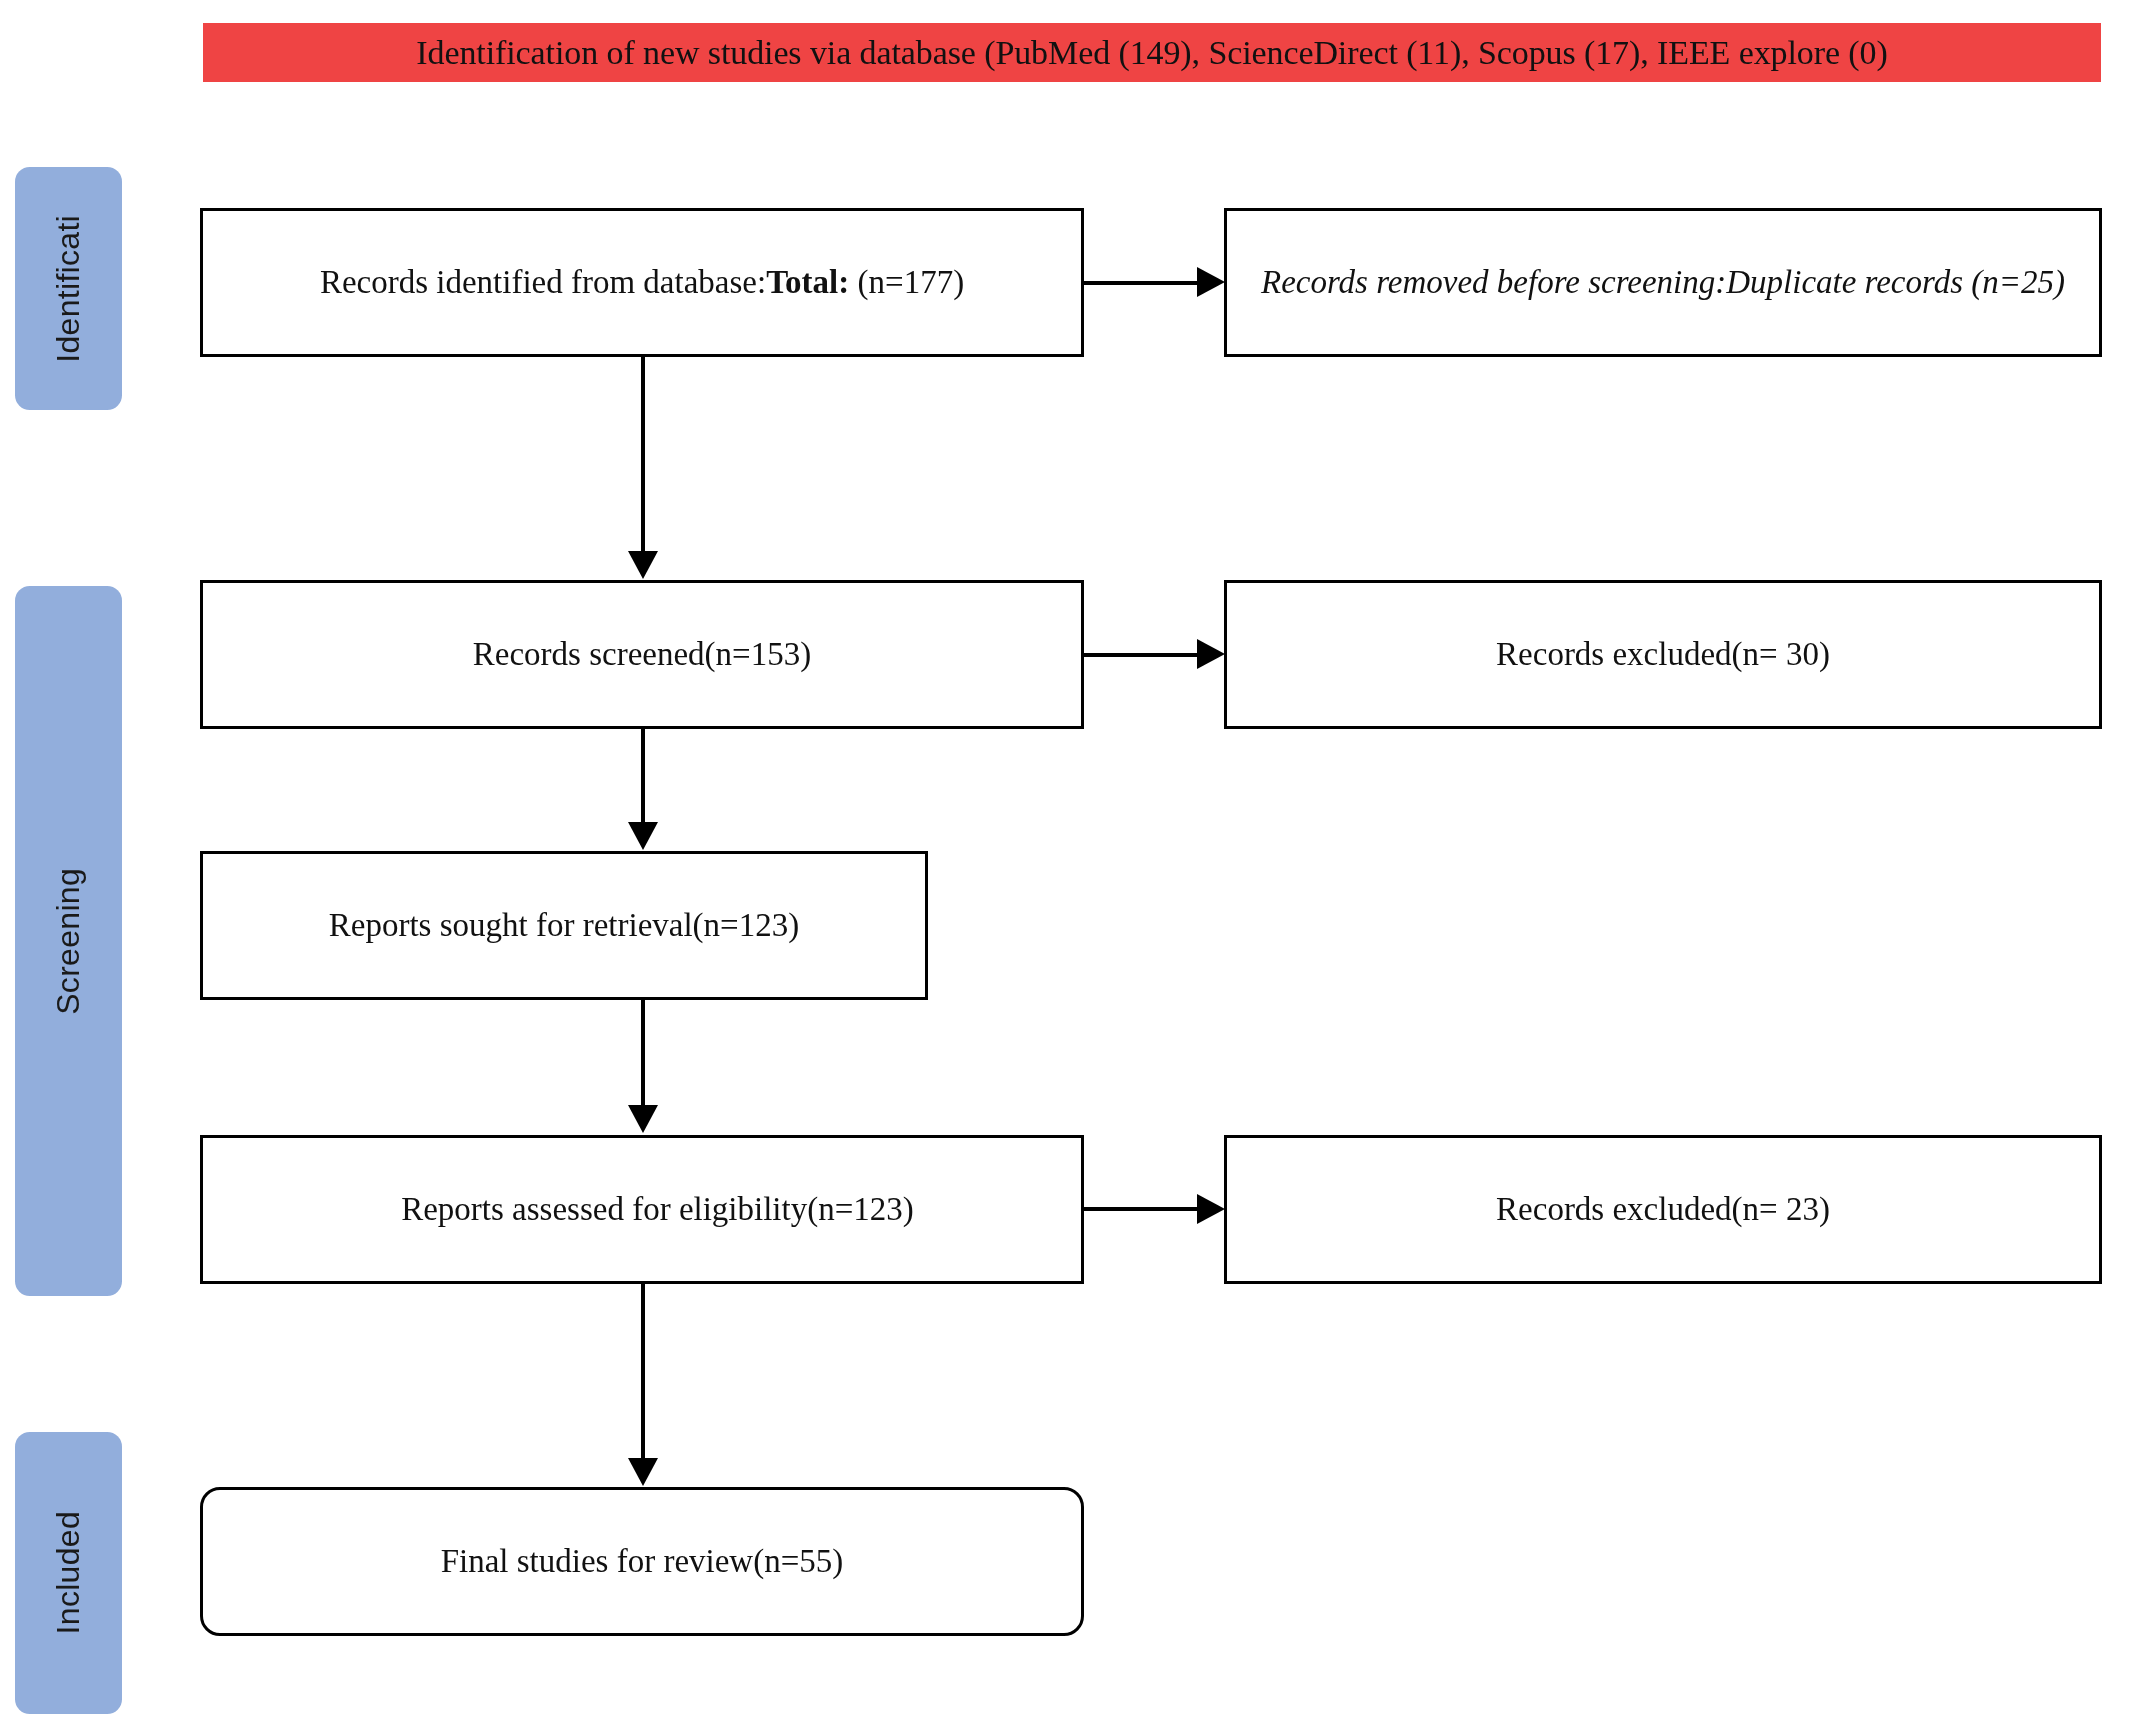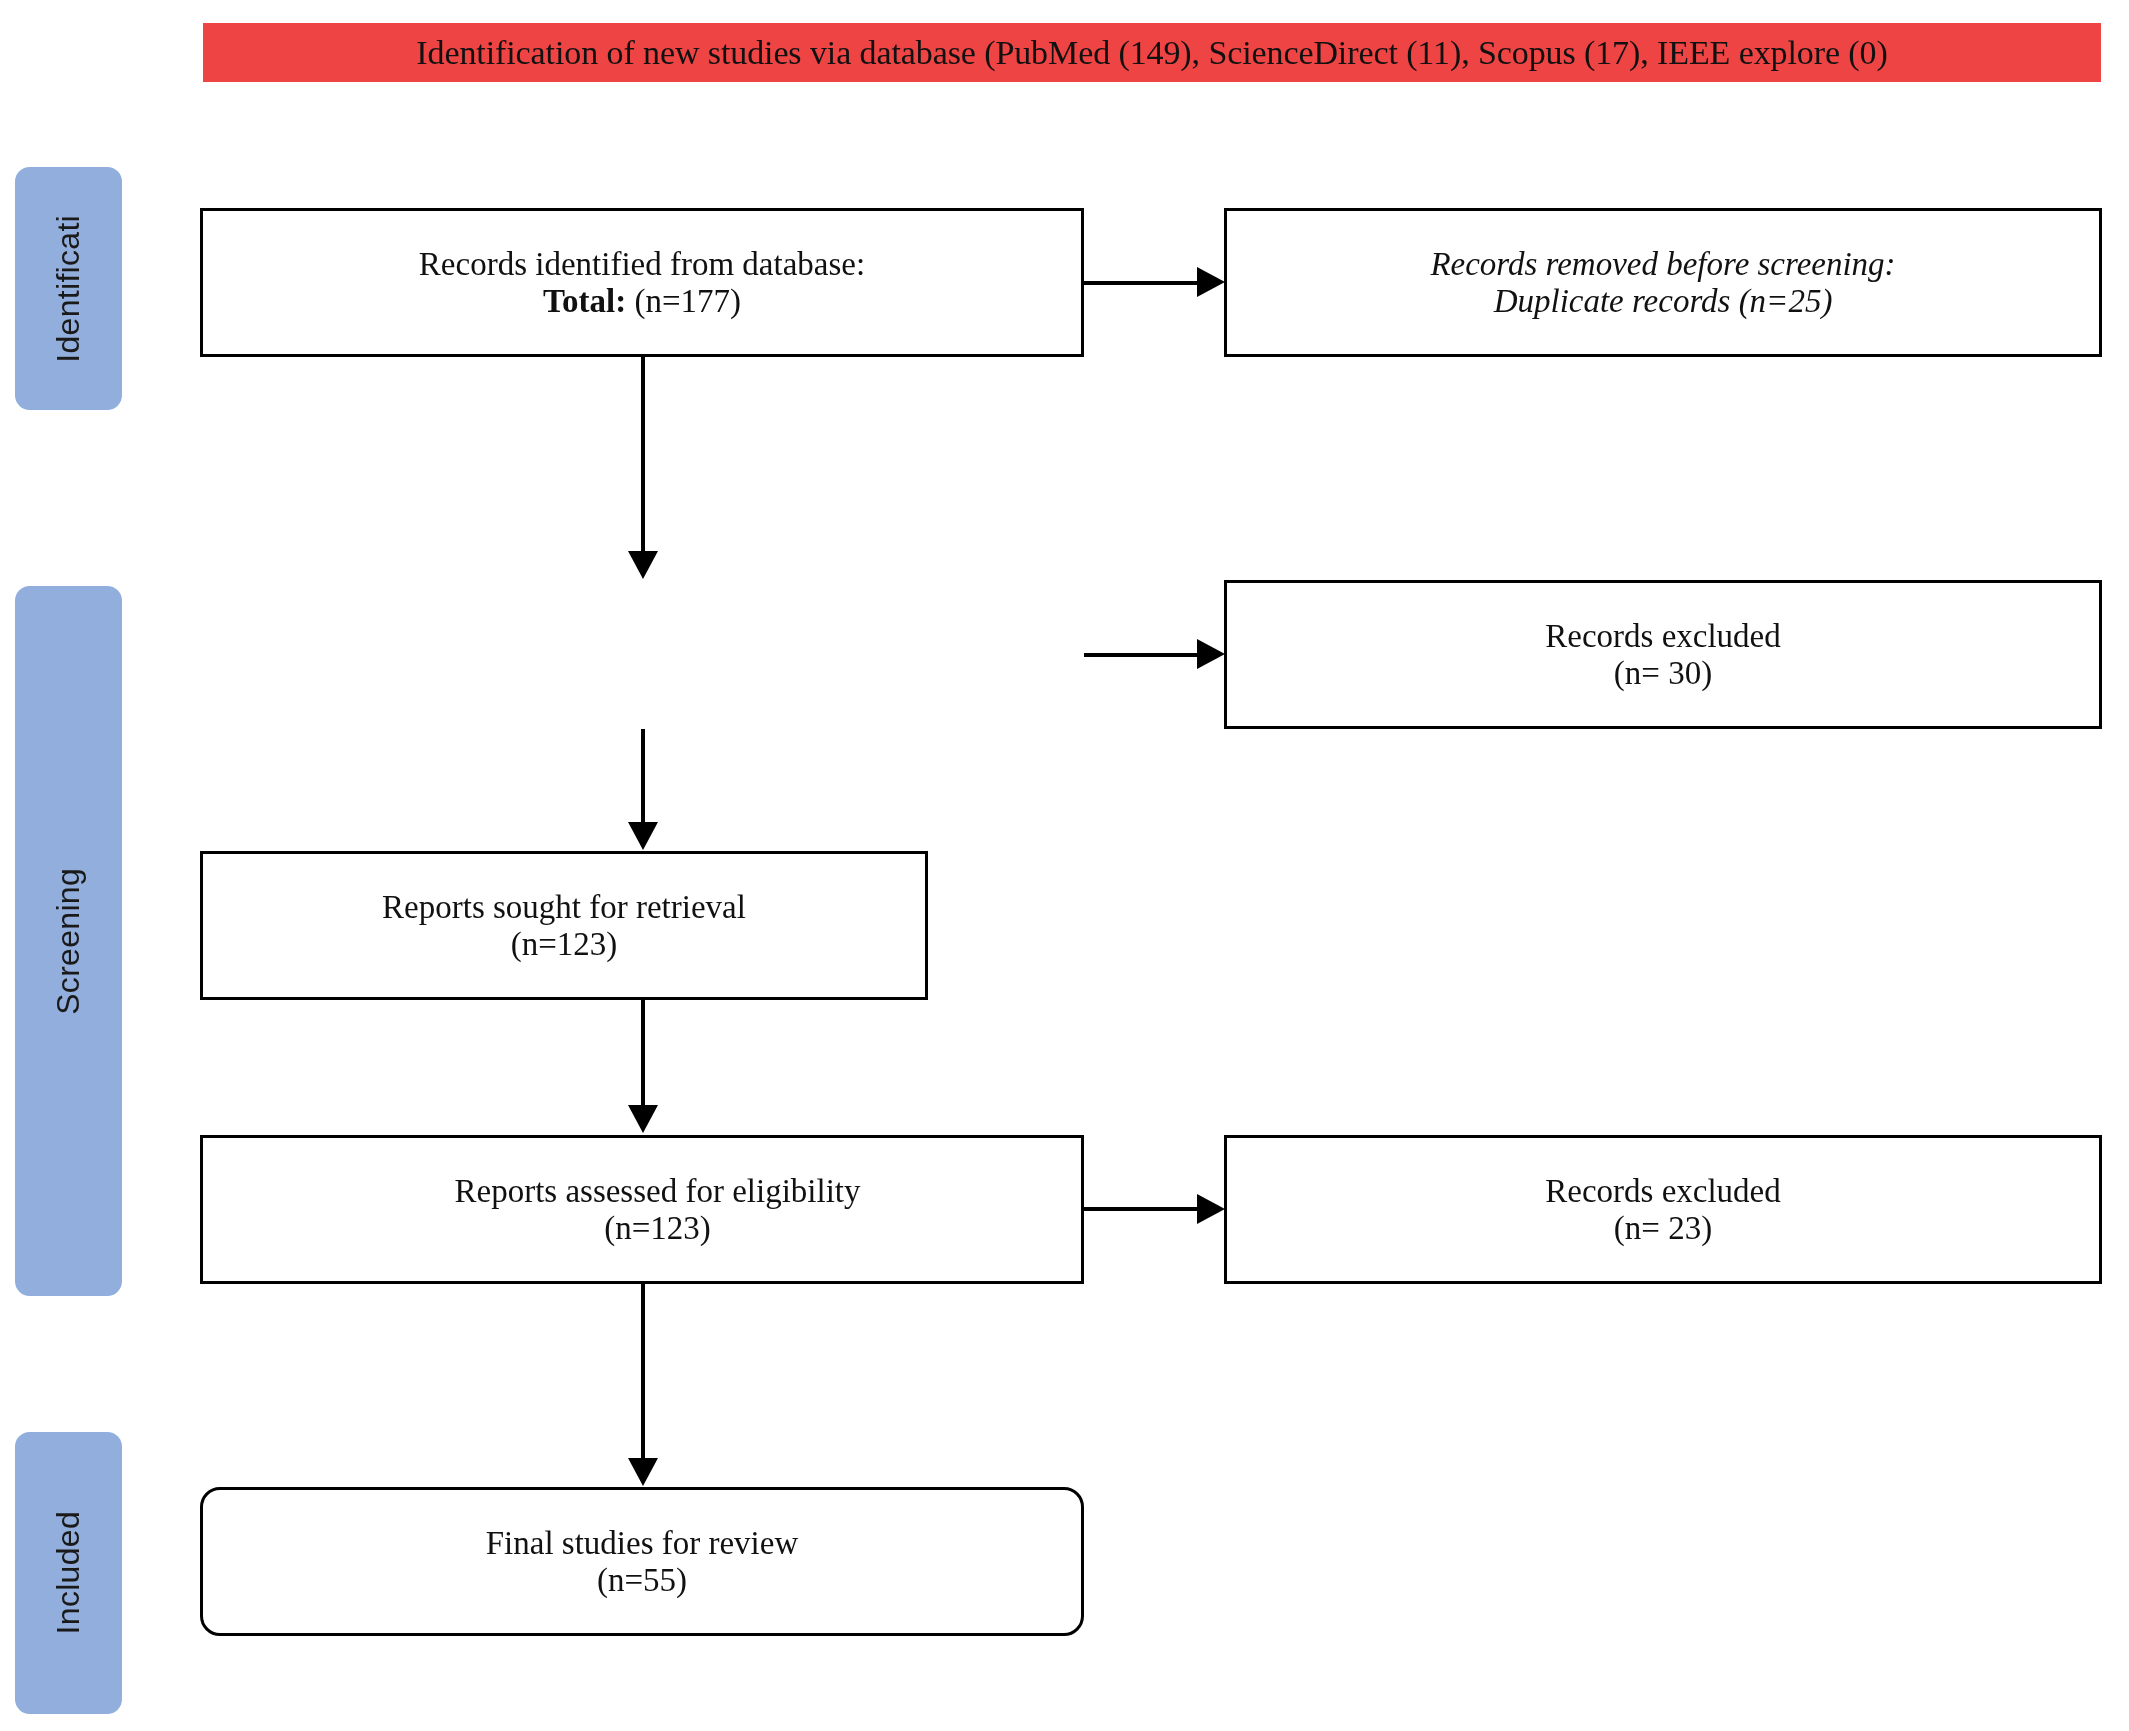--- a/index.html
+++ b/index.html
@@ -61,21 +61,20 @@
     letter-spacing: 0.3px;
   }
 
   
   .box {
     position: absolute;
     background: #ffffff;
     border: 3.4px solid #000000;
     box-sizing: border-box;
     display: flex;
-    flex-direction: column;
     align-items: center;
     justify-content: center;
   }
   .box-line {
     font-family: "Liberation Serif", "DejaVu Serif", serif;
     font-size: 33px;
     line-height: 1.12;
     color: #111111;
     text-align: center;
     white-space: nowrap;
@@ -141,20 +140,24 @@
     <div class="box-line">Records removed before screening:</div>
     <div class="box-line">Duplicate records (n=25)</div>
   </div>
 
   <div class="h-line" style="left:1084px; top:281px; width:113px;"></div>
   <div class="h-arrow" style="left:1197px; top:267px;"></div>
 
   <div class="v-line" style="left:641px; top:357px; height:199px;"></div>
   <div class="v-arrow" style="left:628px; top:551px;"></div>
 
+  <div class="box" style="left:200px; top:580px; width:884px; height:149px;">
+    <div class="box-line">Records screened</div>
+    <div class="box-line">(n=153)</div>
+  </div>
 
   <div class="box" style="left:1224px; top:580px; width:878px; height:149px;">
     <div class="box-line">Records excluded</div>
     <div class="box-line">(n= 30)</div>
   </div>
 
   <div class="h-line" style="left:1084px; top:653px; width:113px;"></div>
   <div class="h-arrow" style="left:1197px; top:639px;"></div>
 
   <div class="v-line" style="left:641px; top:729px; height:98px;"></div>

